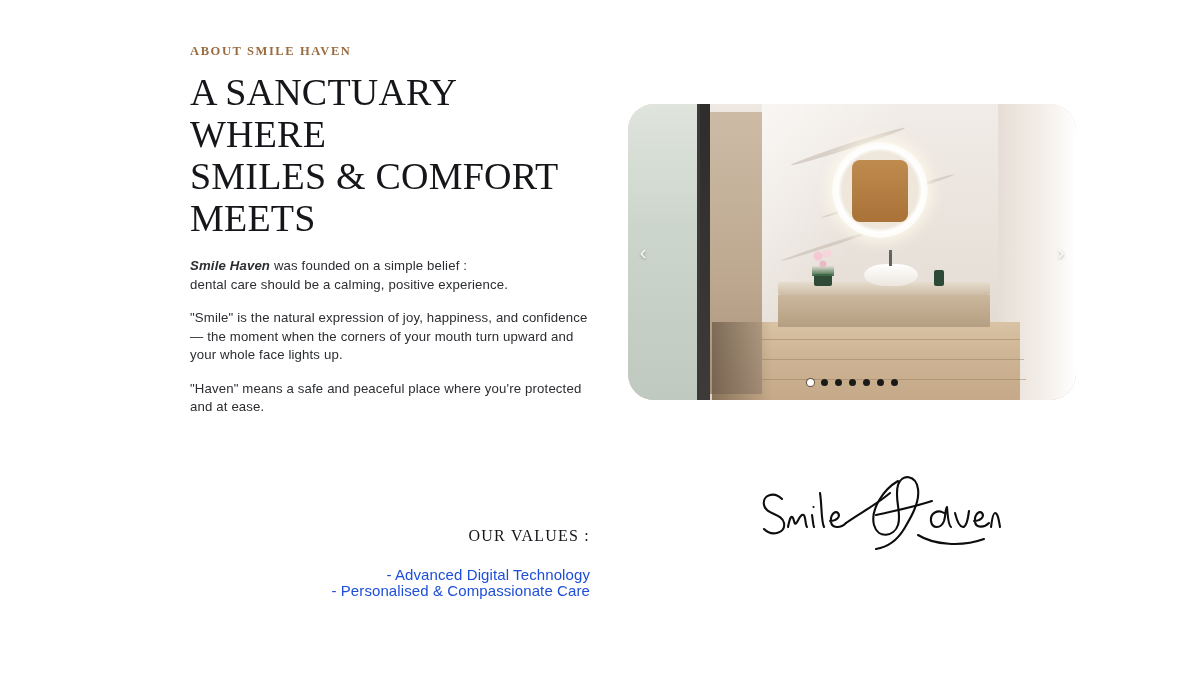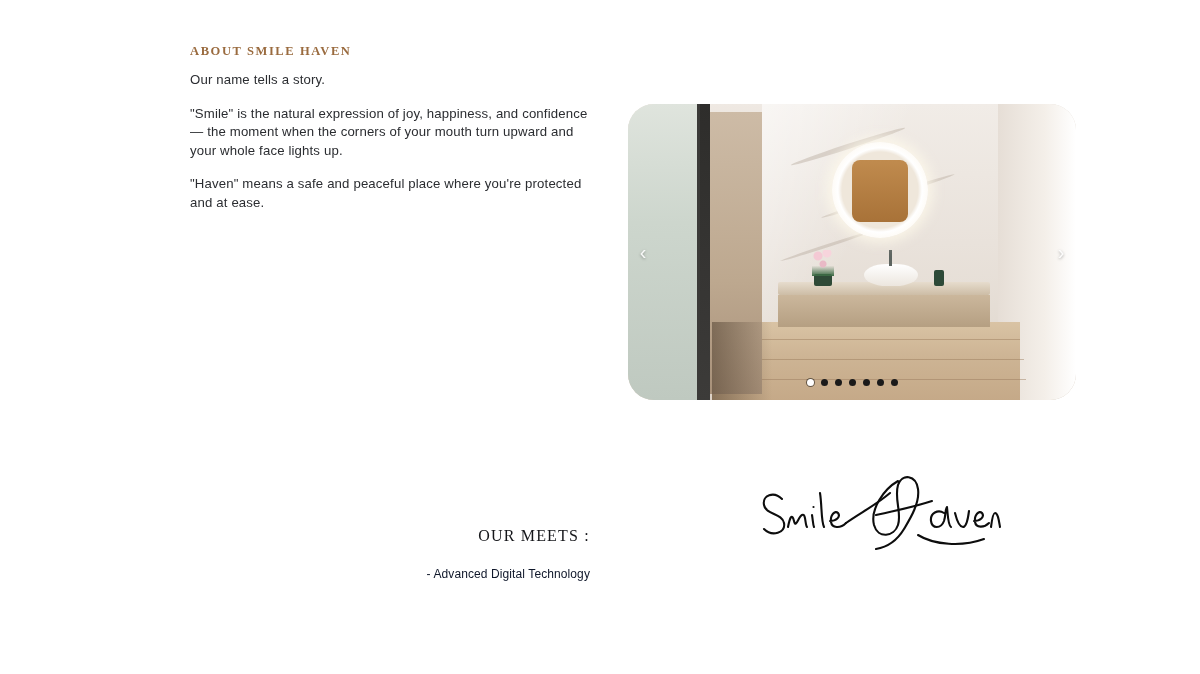--- a/index.html
+++ b/index.html
@@ -73,23 +73,23 @@
     letter-spacing: 1.2px;
     color: #15161a;
     font-weight: 400;
     margin: 0 0 22px 0;
   }
   .values-list {
     list-style: none;
     margin: 0; padding: 0;
   }
   .values-list li {
-    font-size: 12px;
+    font-size: 15px;
     line-height: 15.5px;
-    color: #0f172a;
+    color: #1d4ed8;
     letter-spacing: 0.1px;
   }
 
   
   .carousel {
     position: absolute;
     left: 620px;
     top: 104px;
     width: 448px;
     height: 296px;
@@ -285,31 +285,37 @@
   }
   .signature svg { width: 100%; height: 100%; display: block; }
 </style>
 </head>
 <body>
 
 <div class="page">
 
   <div class="left-col">
     <div class="eyebrow">ABOUT SMILE HAVEN</div>
-
-
-    <p class="body-block">Our name tells a story.</p>
+    <h1 class="headline">A SANCTUARY
+WHERE
+SMILES &amp; COMFORT
+MEETS</h1>
+
+    <p class="body-block lead-line"><span class="brand-italic">Smile Haven</span><span> was founded on a simple belief :
+dental care should be a calming, positive experience.</span></p>
+
     <p class="body-block">"Smile" is the natural expression of joy, happiness, and confidence — the moment when the corners of your mouth turn upward and your whole face lights up.</p>
     <p class="body-block">"Haven" means a safe and peaceful place where you're protected and at ease.</p>
   </div>
 
   <div class="values-wrap">
-    <div class="values-title">OUR MEETS :</div>
+    <div class="values-title">OUR VALUES :</div>
     <ul class="values-list">
       <li>- Advanced Digital Technology</li>
+      <li>- Personalised &amp; Compassionate Care</li>
     </ul>
   </div>
 
   <div class="carousel">
     <div class="photo">
       <div class="back-wall"></div>
       <div class="marble-vein" style="left:160px; top:40px; width:120px; height:5px;"></div>
       <div class="marble-vein" style="left:190px; top:90px; width:140px; height:4px;"></div>
       <div class="marble-vein" style="left:150px; top:140px; width:100px; height:3px;"></div>
       <div class="right-wall"></div>

